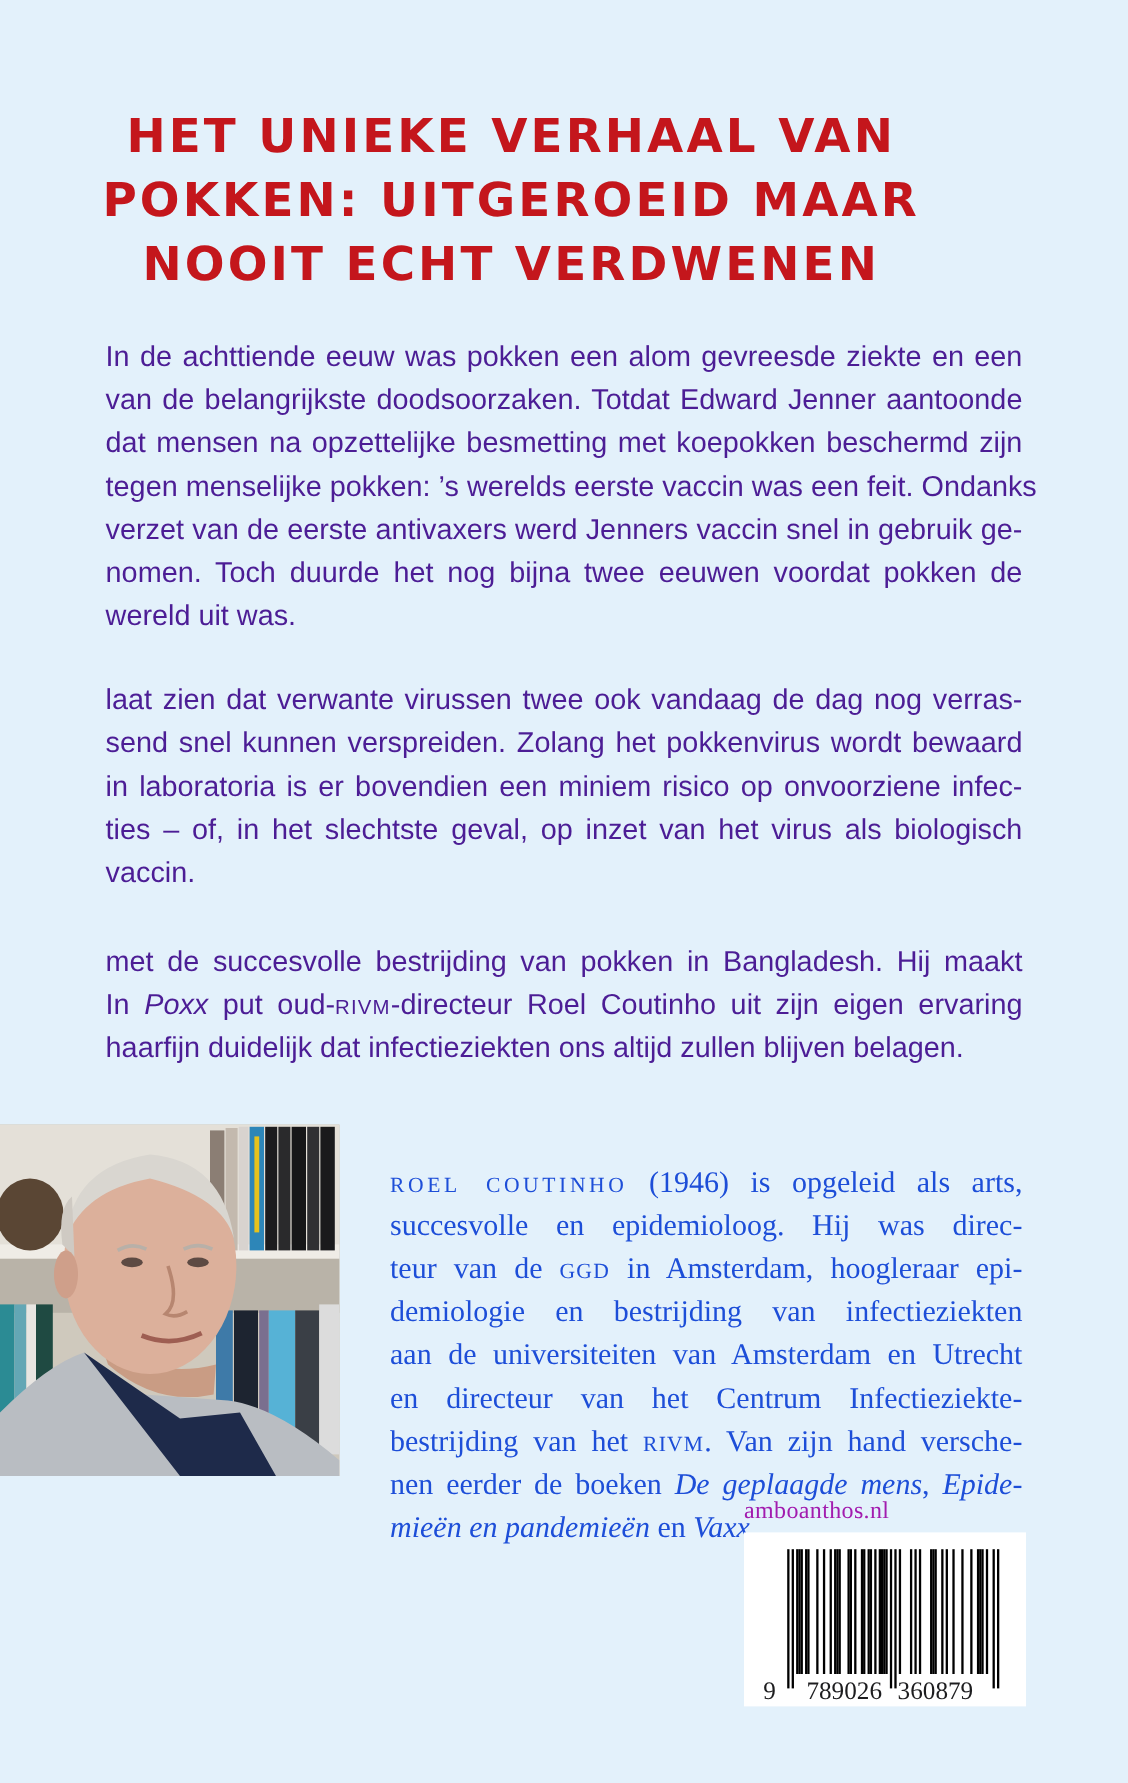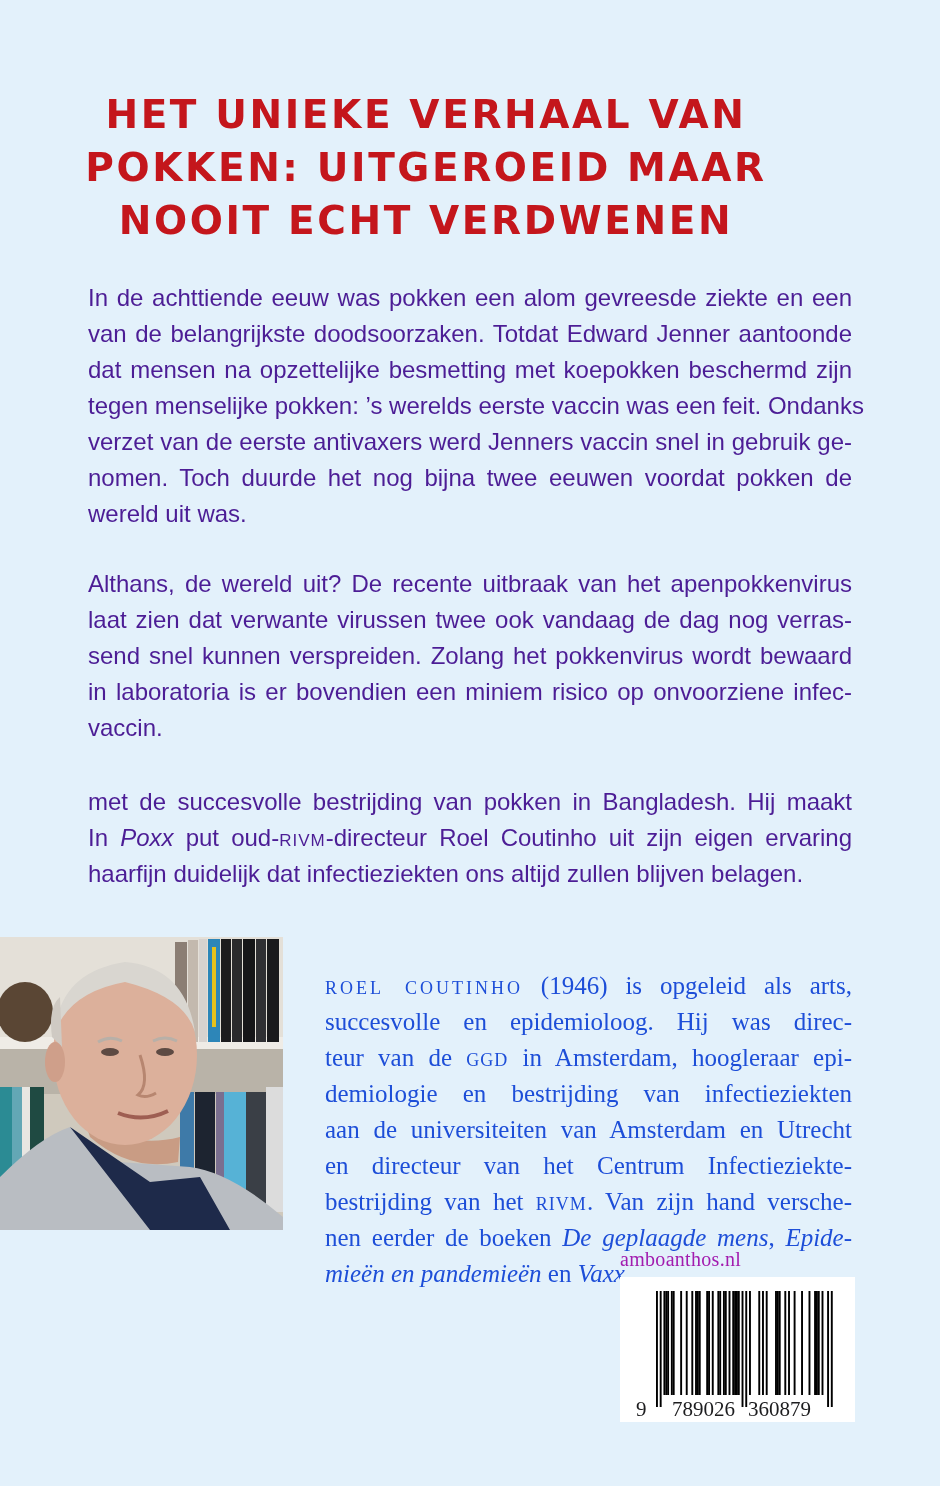--- a/index.html
+++ b/index.html
@@ -132,24 +132,24 @@
   <span class="ln">In de achttiende eeuw was pokken een alom gevreesde ziekte en een</span>
   <span class="ln">van de belangrijkste doodsoorzaken. Totdat Edward Jenner aantoonde</span>
   <span class="ln">dat mensen na opzettelijke besmetting met koepokken beschermd zijn</span>
   <span class="ln">tegen menselijke pokken: ’s werelds eerste vaccin was een feit. Ondanks</span>
   <span class="ln">verzet van de eerste antivaxers werd Jenners vaccin snel in gebruik ge-</span>
   <span class="ln">nomen. Toch duurde het nog bijna twee eeuwen voordat pokken de</span>
   <span class="ln last">wereld uit was.</span>
 </div>
 
 <div class="body-text" id="para2">
-  <span class="ln">Althans, de wereld uit? De recente uitbraak van het apenpokkenvirus</span>
   <span class="ln">laat zien dat verwante virussen twee ook vandaag de dag nog verras-</span>
   <span class="ln">send snel kunnen verspreiden. Zolang het pokkenvirus wordt bewaard</span>
   <span class="ln">in laboratoria is er bovendien een miniem risico op onvoorziene infec-</span>
+  <span class="ln">ties – of, in het slechtste geval, op inzet van het virus als biologisch</span>
   <span class="ln last">vaccin.</span>
 </div>
 
 <div class="body-text" id="para3">
   <span class="ln">met de succesvolle bestrijding van pokken in Bangladesh. Hij maakt</span>
   <span class="ln"><span>In </span><em>Poxx</em><span> put oud-</span><span class="sc">RIVM</span><span>-directeur Roel Coutinho uit zijn eigen ervaring</span></span>
   <span class="ln last">haarfijn duidelijk dat infectieziekten ons altijd zullen blijven belagen.</span>
 </div>
 
 <div class="photo" title="Portrait of Roel Coutinho in front of a bookshelf">

